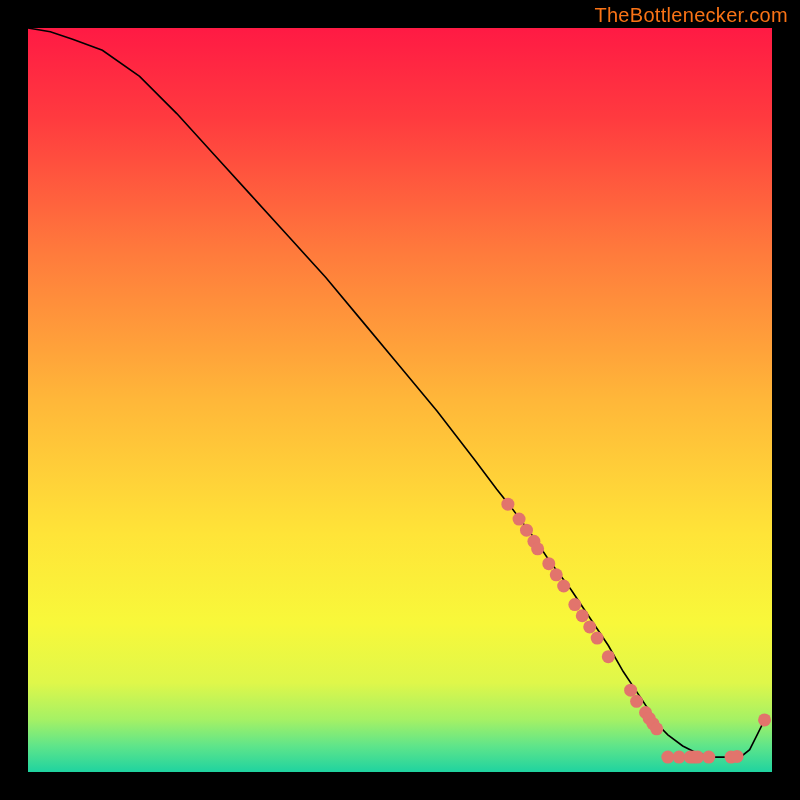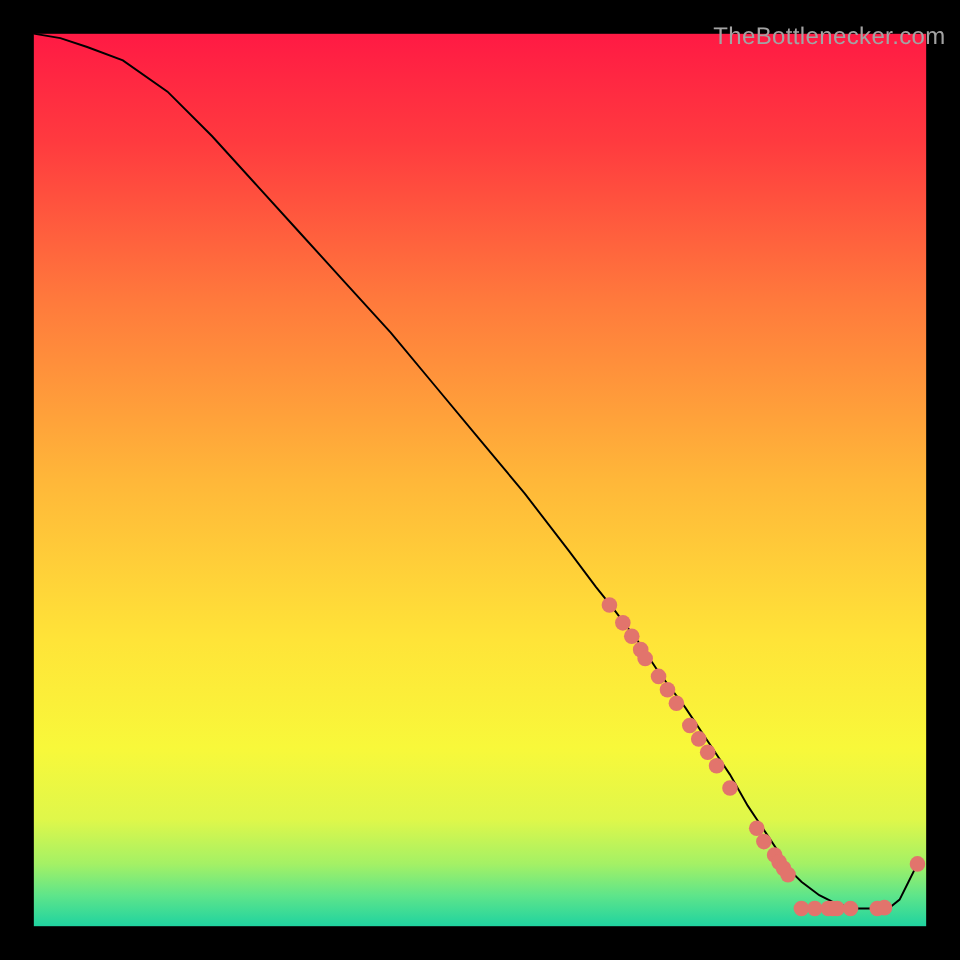--- a/index.html
+++ b/index.html
@@ -12,23 +12,23 @@
     position: relative;
   }
   .container {
     width: 800px;
     height: 800px;
     position: relative;
     background: #000;
   }
   .watermark {
     position: absolute;
-    top: 20px;
+    top: 4px;
     right: 12px;
-    color: #a3a3a3;
+    color: #f97316;
     font-size: 20px;
     font-weight: normal;
     z-index: 10;
     letter-spacing: 0.3px;
   }
   .plot-area {
     position: absolute;
     left: 28px;
     top: 28px;
     width: 744px;

